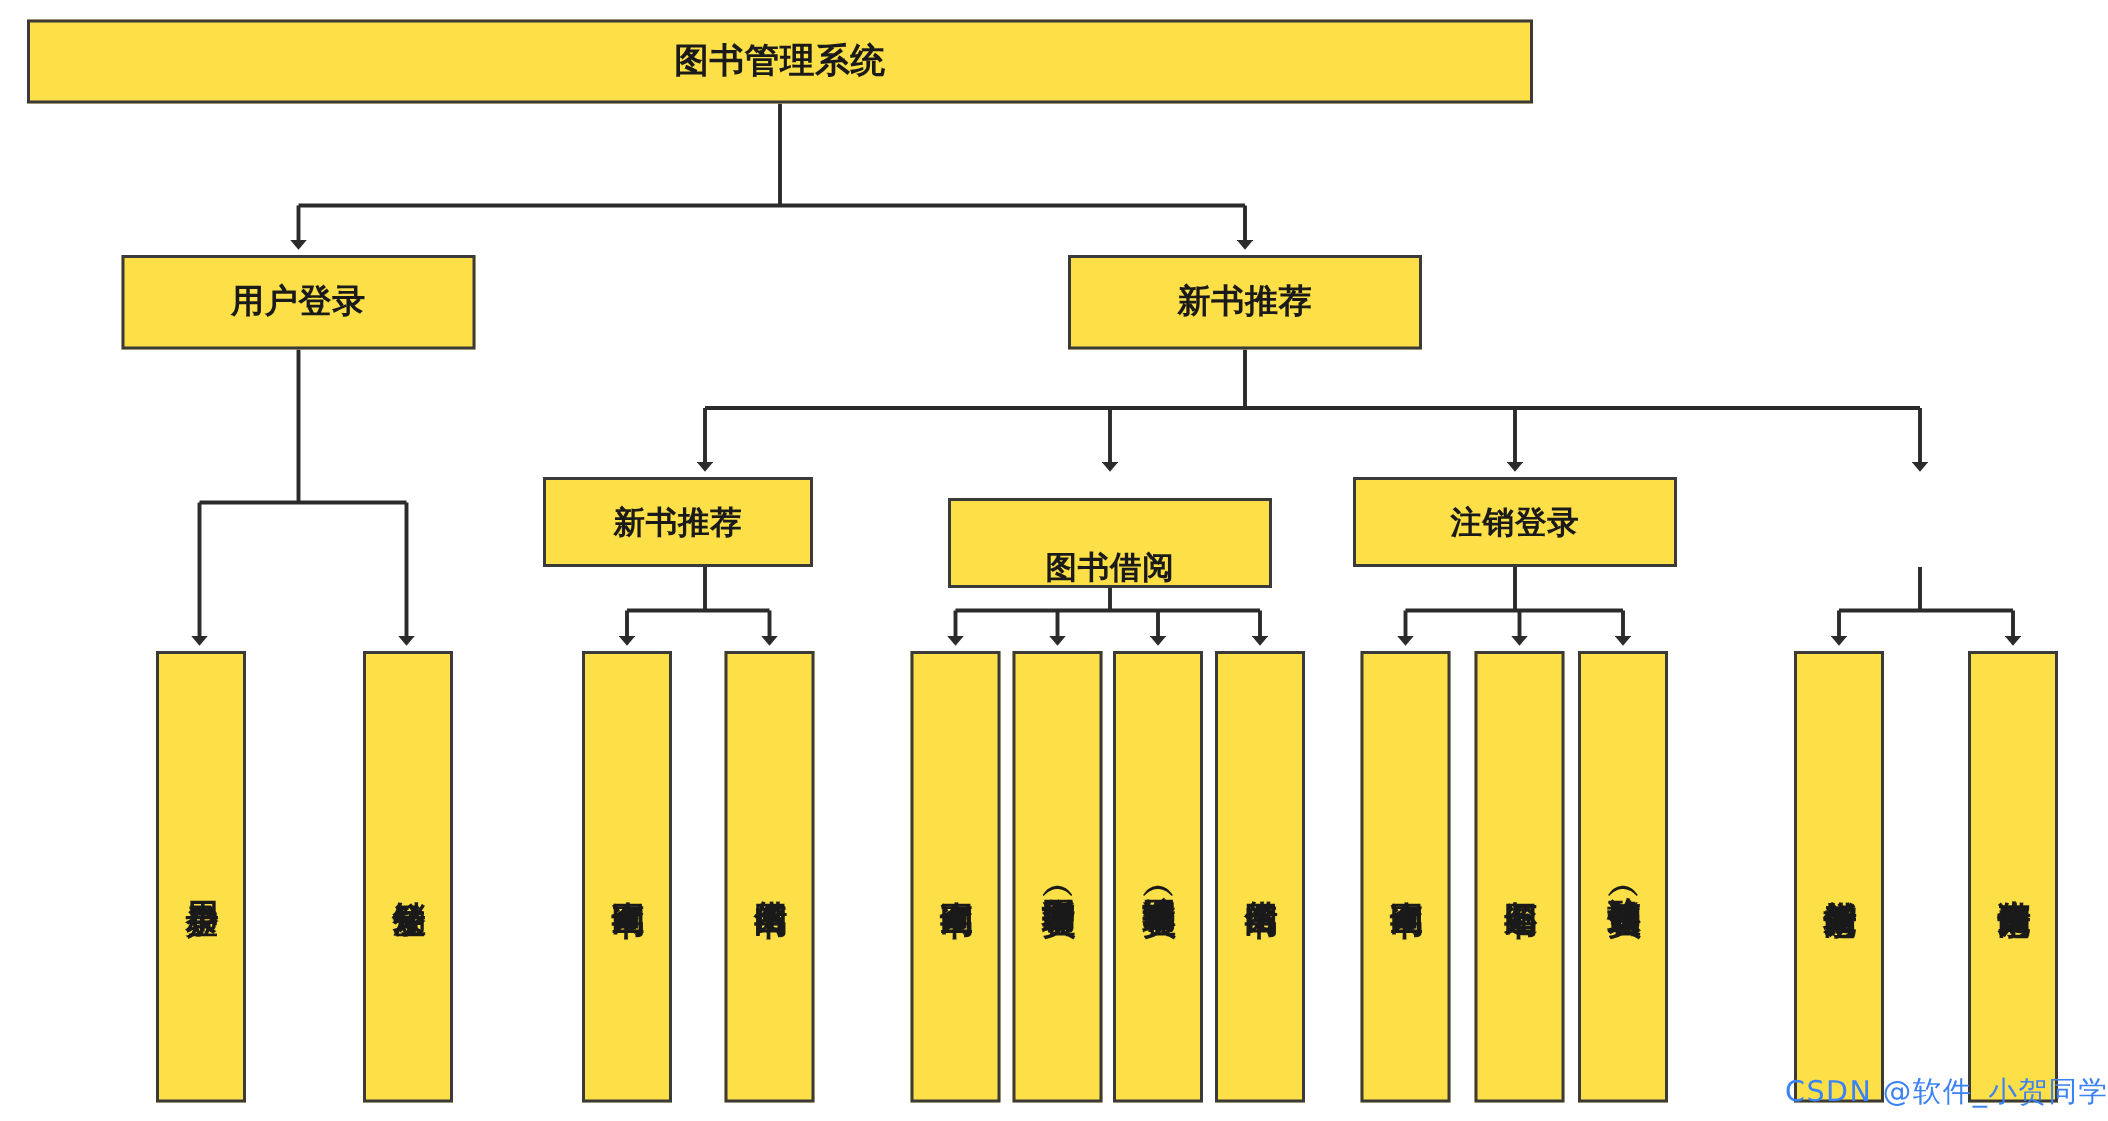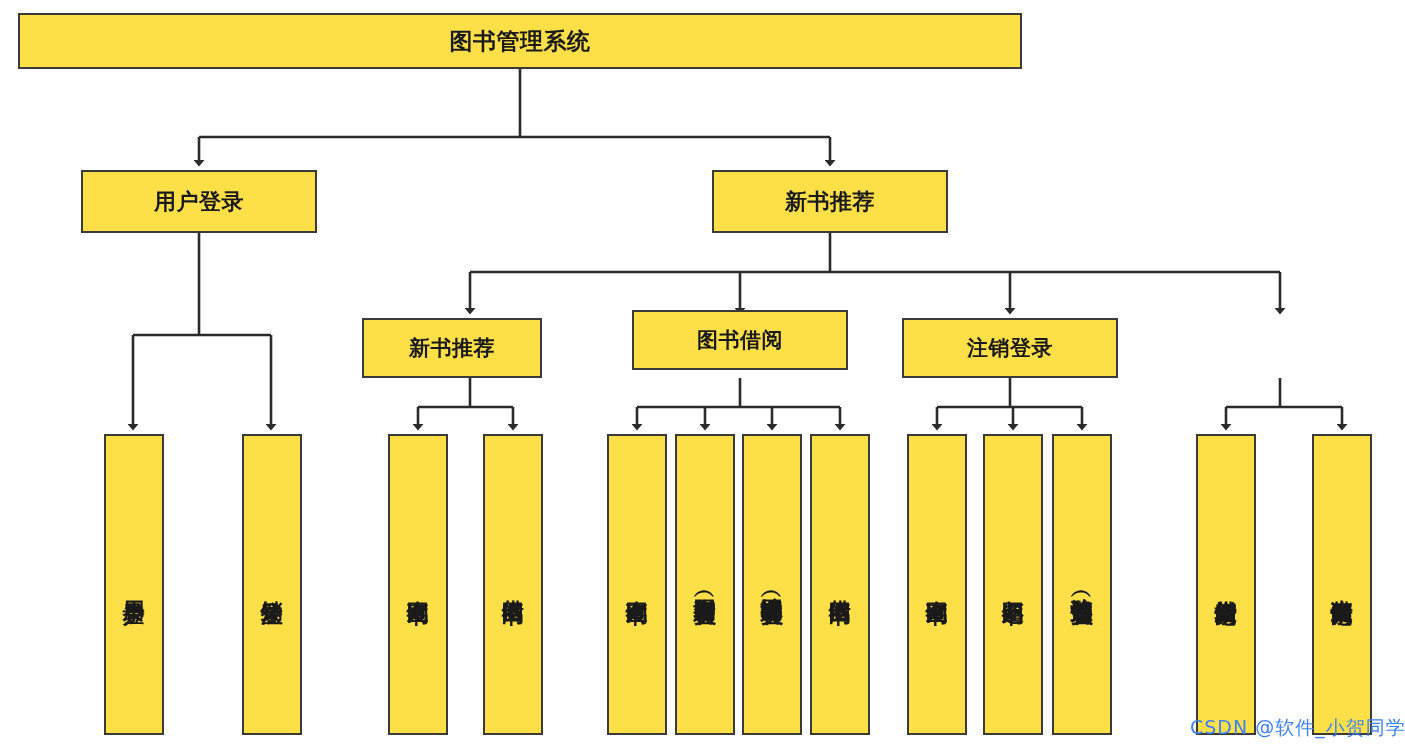--- a/index.html
+++ b/index.html
@@ -127,21 +127,21 @@
   <div class="node lvl2" style="left:81px; top:170px; width:236px; height:63px;">
     <span class="label">用户登录</span>
   </div>
   <div class="node lvl2" style="left:712px; top:170px; width:236px; height:63px;">
     <span class="label">新书推荐</span>
   </div>
 
   <div class="node lvl3" style="left:362px; top:318px; width:180px; height:60px;">
     <span class="label">新书推荐</span>
   </div>
-  <div class="node lvl3" style="left:632px; top:310px; width:216px; height:60px;">
+  <div class="node lvl3" style="left:632px; top:332px; width:216px; height:60px;align-items:flex-end;">
     <span class="label">图书借阅</span>
   </div>
   <div class="node lvl3" style="left:902px; top:318px; width:216px; height:60px;">
     <span class="label">注销登录</span>
   </div>
 
   <div class="node leaf" style="left:104px; top:434px; width:60px; height:301px;">
     <span class="label">用户登录</span>
   </div>
   <div class="node leaf" style="left:242px; top:434px; width:60px; height:301px;">

